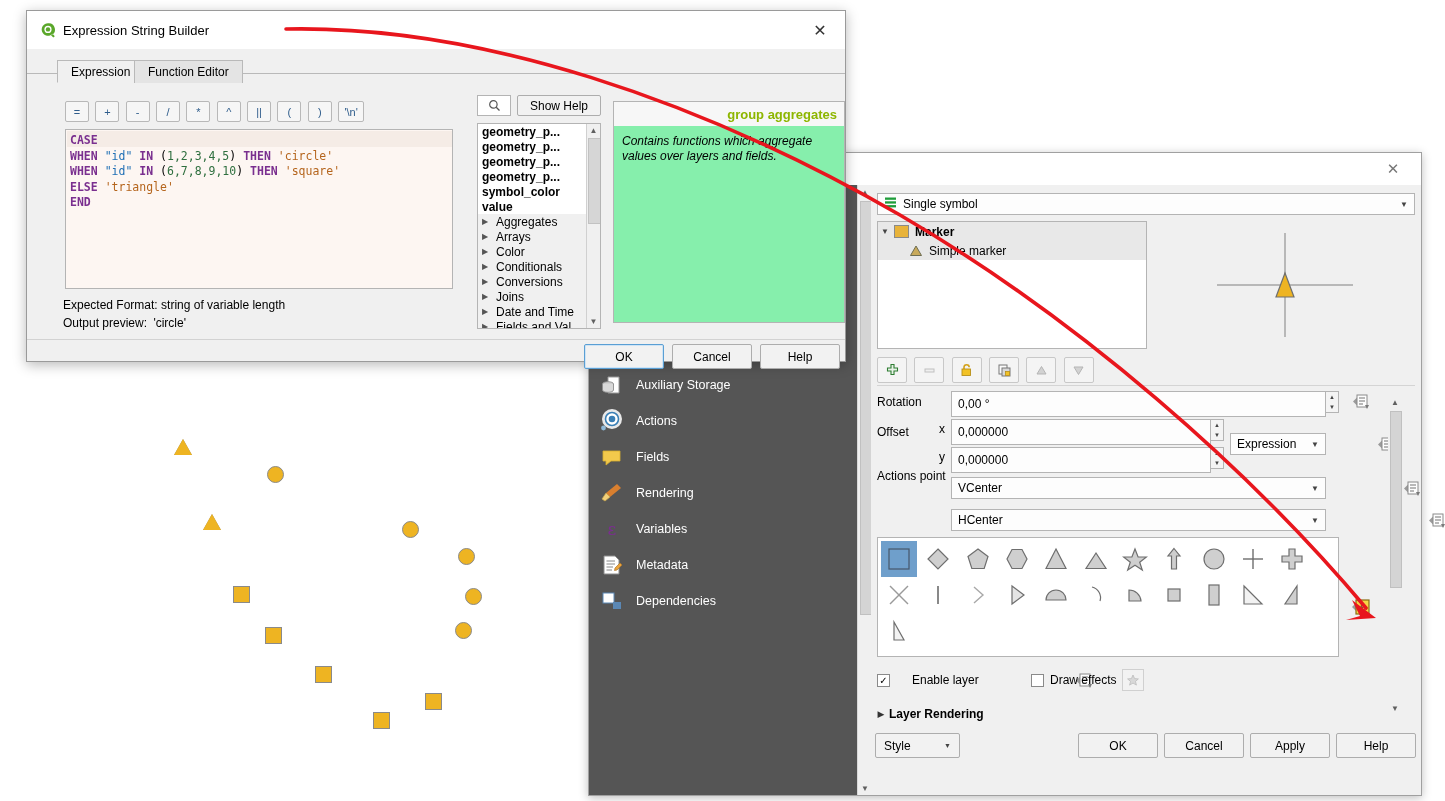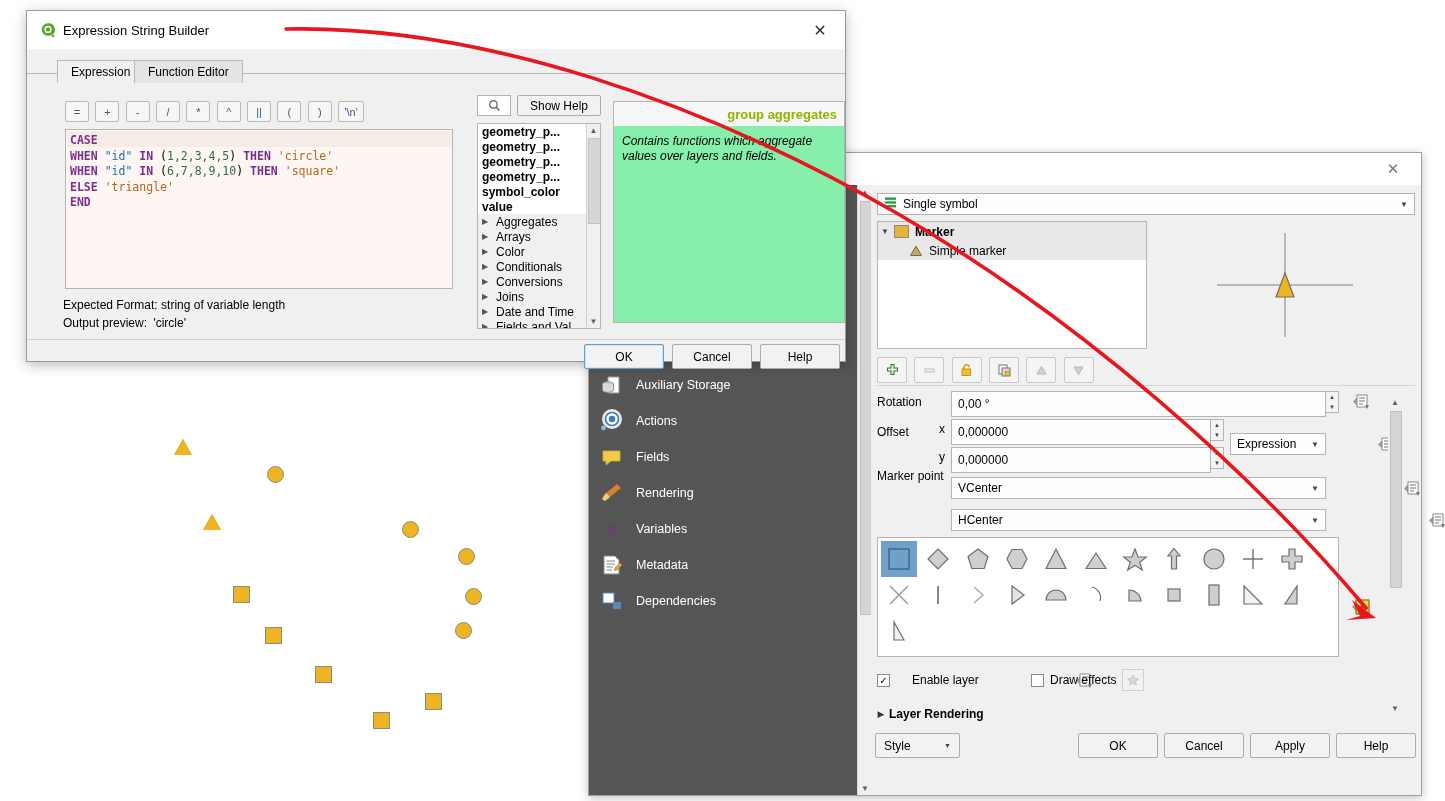--- a/index.html
+++ b/index.html
@@ -432,21 +432,21 @@
         <g stroke="#8a8a8a" stroke-width="1.2">
             <line x1="10" y1="6" x2="16" y2="6"></line>
             <line x1="10" y1="9" x2="16" y2="9"></line>
             <line x1="10" y1="12" x2="14" y2="12"></line>
           </g>
         <path d="M16 13 L20 13 L18 17 Z" fill="#7a7a7a"></path>
       </svg>
     </span>
 
     
-    <div class="abs" style="left:6px;top:284px;width:80px;font-size:12px;">Marker point</div>
+    <div class="abs" style="left:6px;top:284px;width:80px;font-size:12px;">Actions point</div>
     <div class="abs combo" style="left:80px;top:292px;width:375px;">
       <span>VCenter</span>
       <span class="caret">▼</span>
     </div>
     <span class="abs ddbtn" style="left:478px;top:294px;">
       <svg width="22" height="19" viewBox="0 0 22 19">
         <path d="M4 9.5 L8 5.5 L8 13.5 Z" fill="#9a9a9a"></path>
         <rect x="8" y="3" width="10" height="12" fill="#fdfdfd" stroke="#8a8a8a" stroke-width="1"></rect>
         <g stroke="#8a8a8a" stroke-width="1.2">
             <line x1="10" y1="6" x2="16" y2="6"></line>

